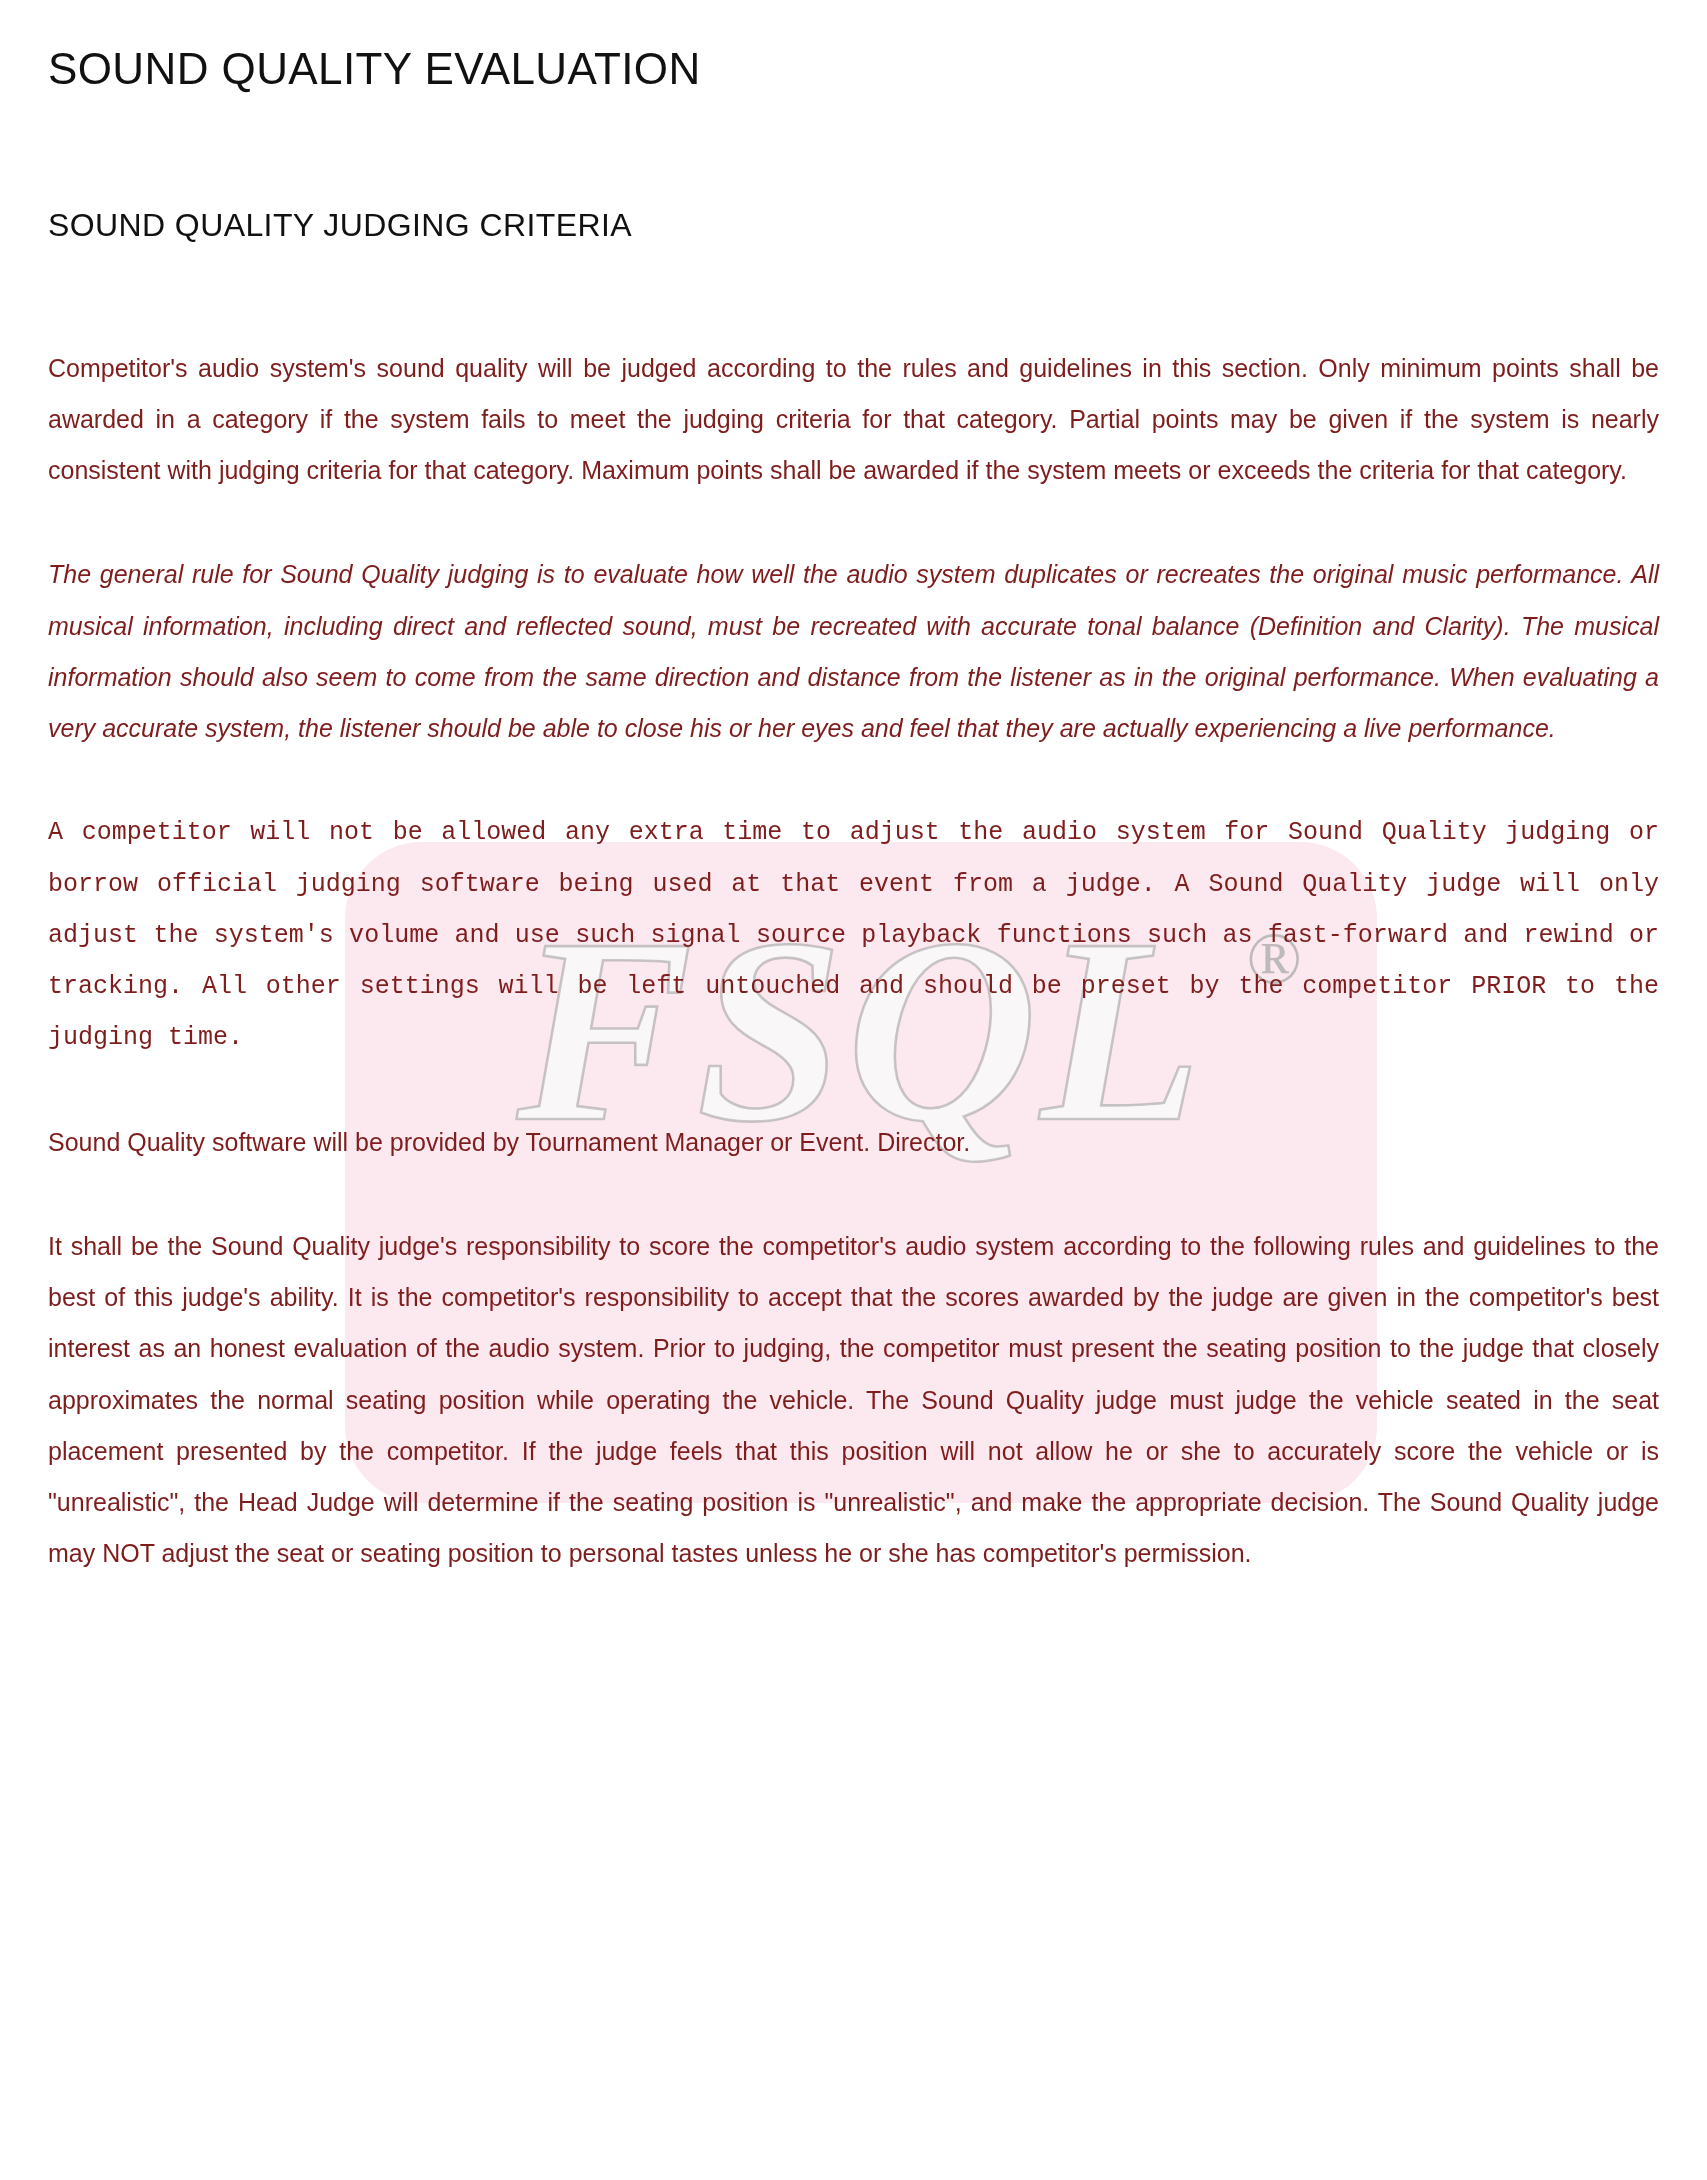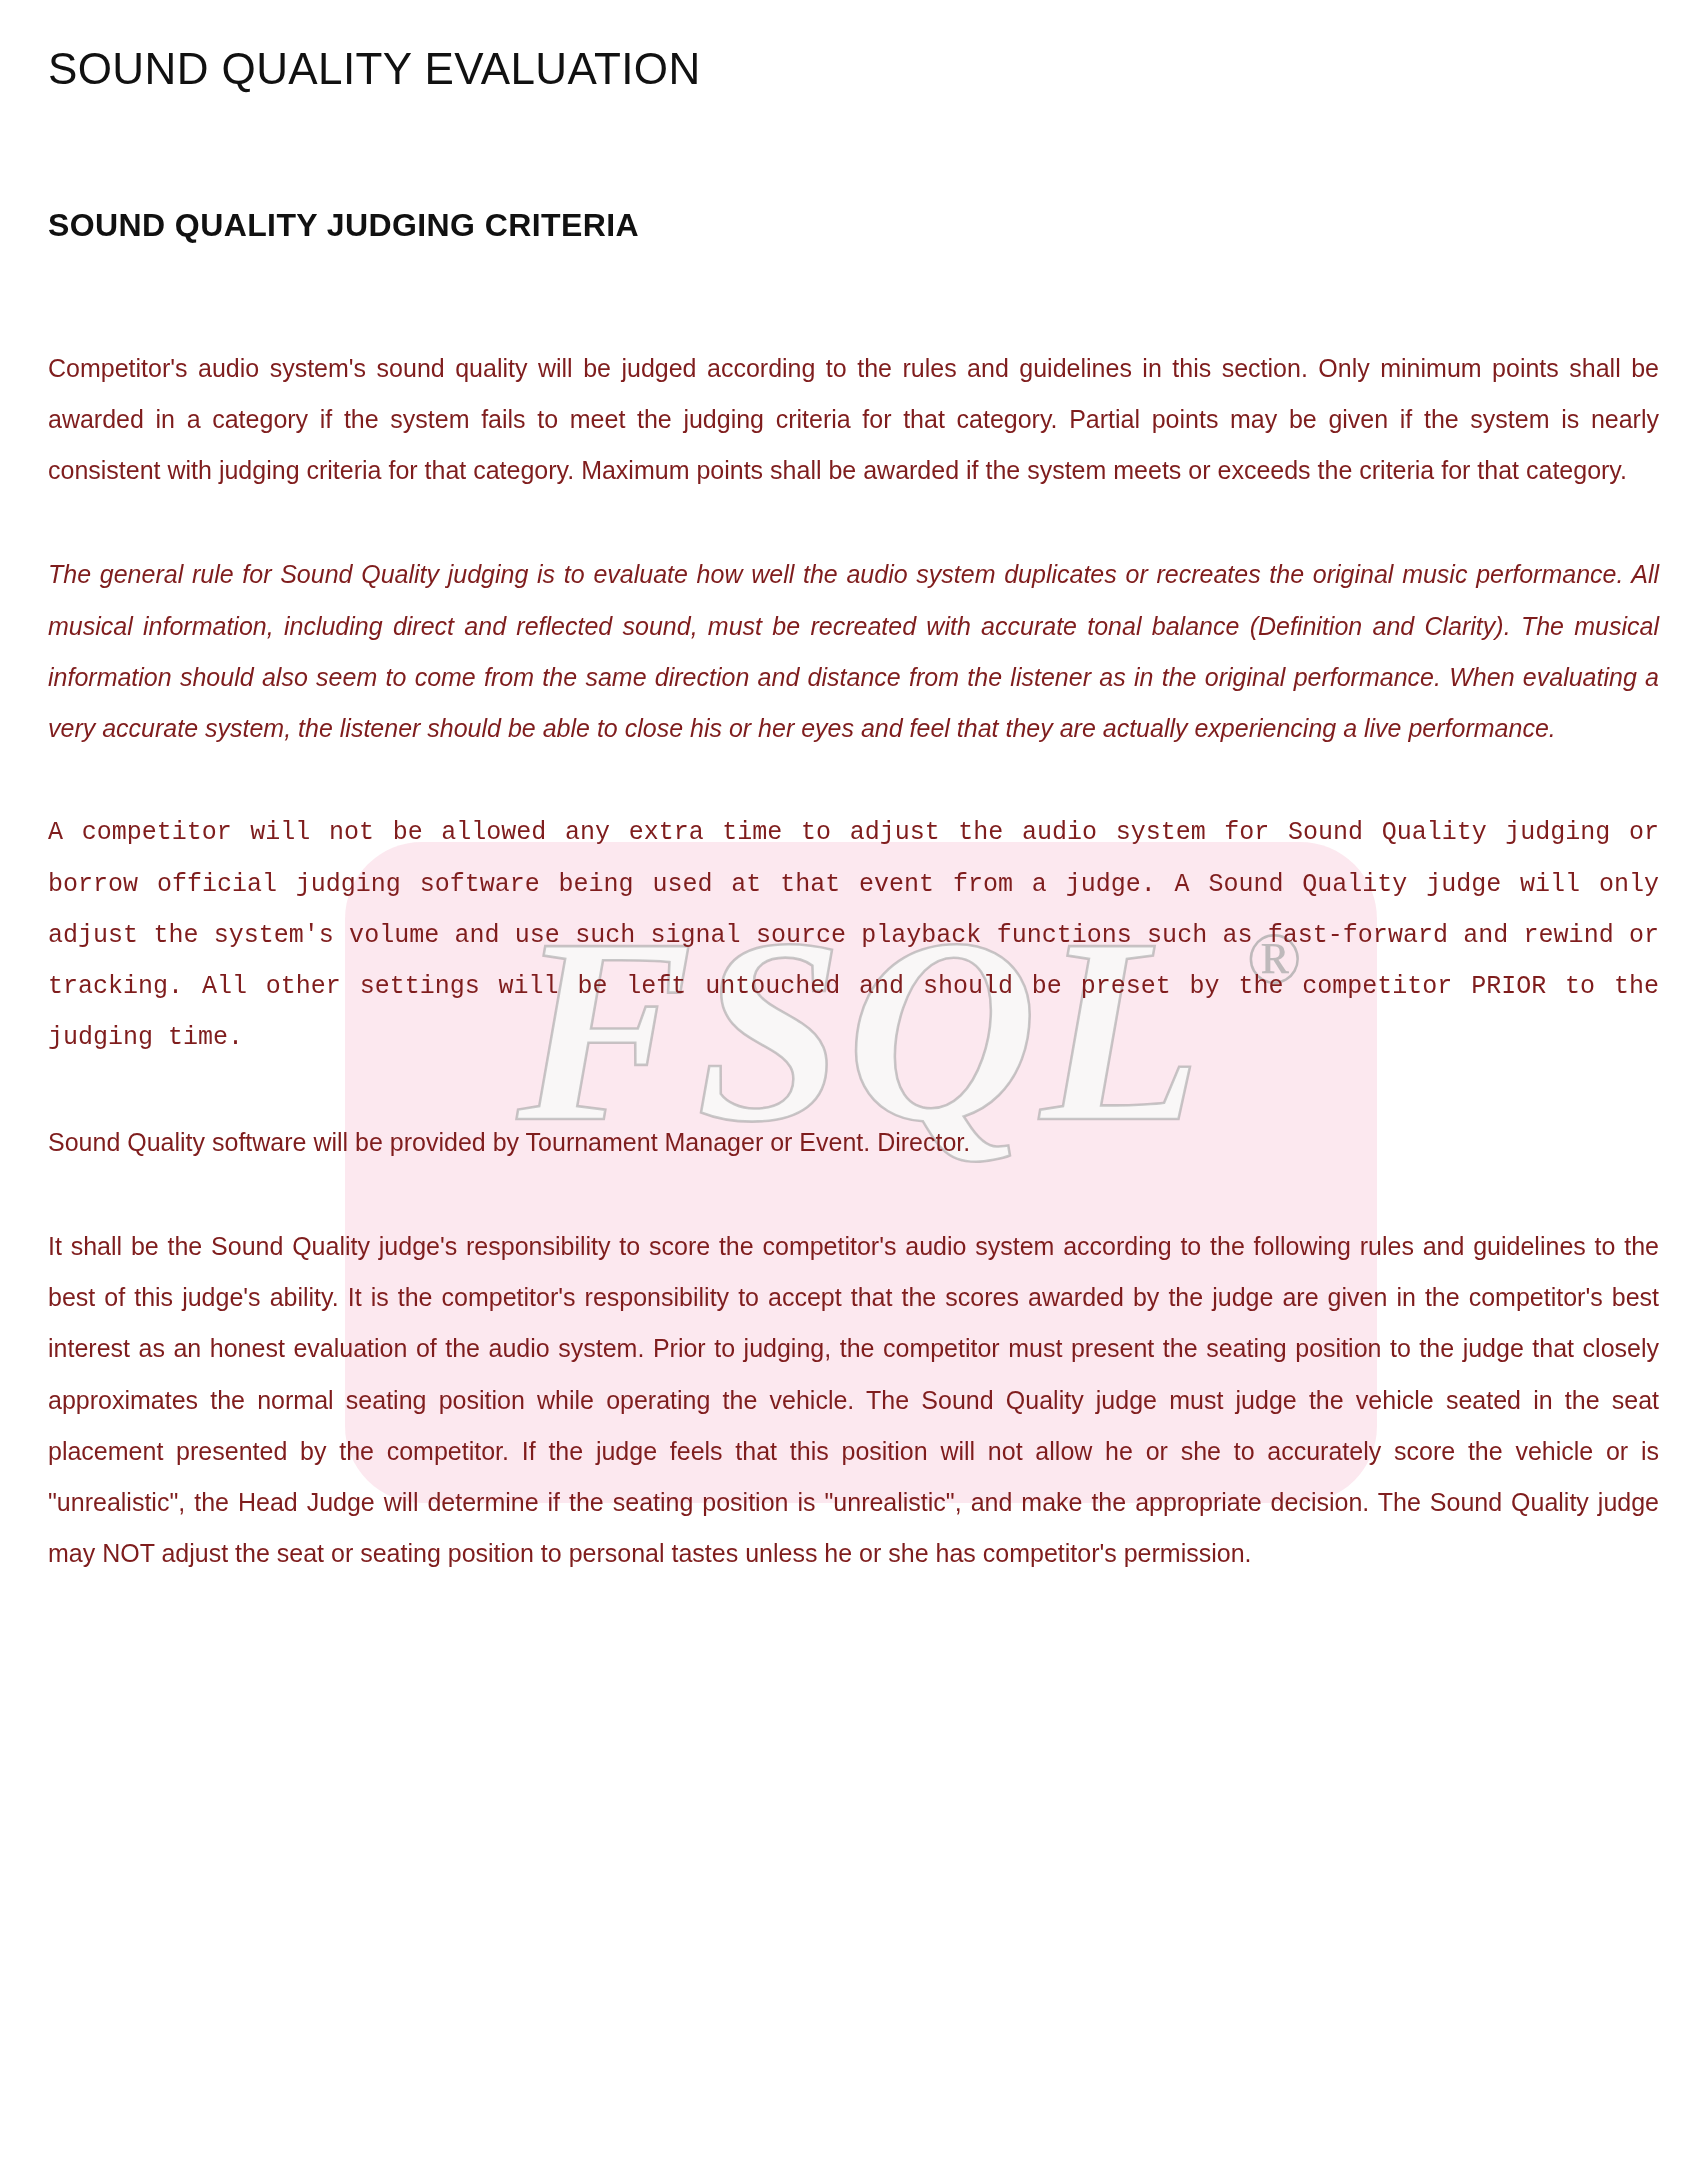--- a/index.html
+++ b/index.html
@@ -25,21 +25,21 @@
   .doc-title {
     font-size: 44px;
     font-weight: 400;
     letter-spacing: 0.4px;
     color: #111111;
     margin: 8.5px 0 0 0;
     line-height: 1.2;
   }
   .doc-subtitle {
     font-size: 32px;
-    font-weight: 700;
+    font-weight: 400;
     letter-spacing: 0.4px;
     color: #111111;
     margin: 111px 0 0 0;
     line-height: 1.2;
   }
   .body-block {
     font-size: 25px;
     line-height: 2.05;
     text-align: justify;
     color: #7f1d1d;

